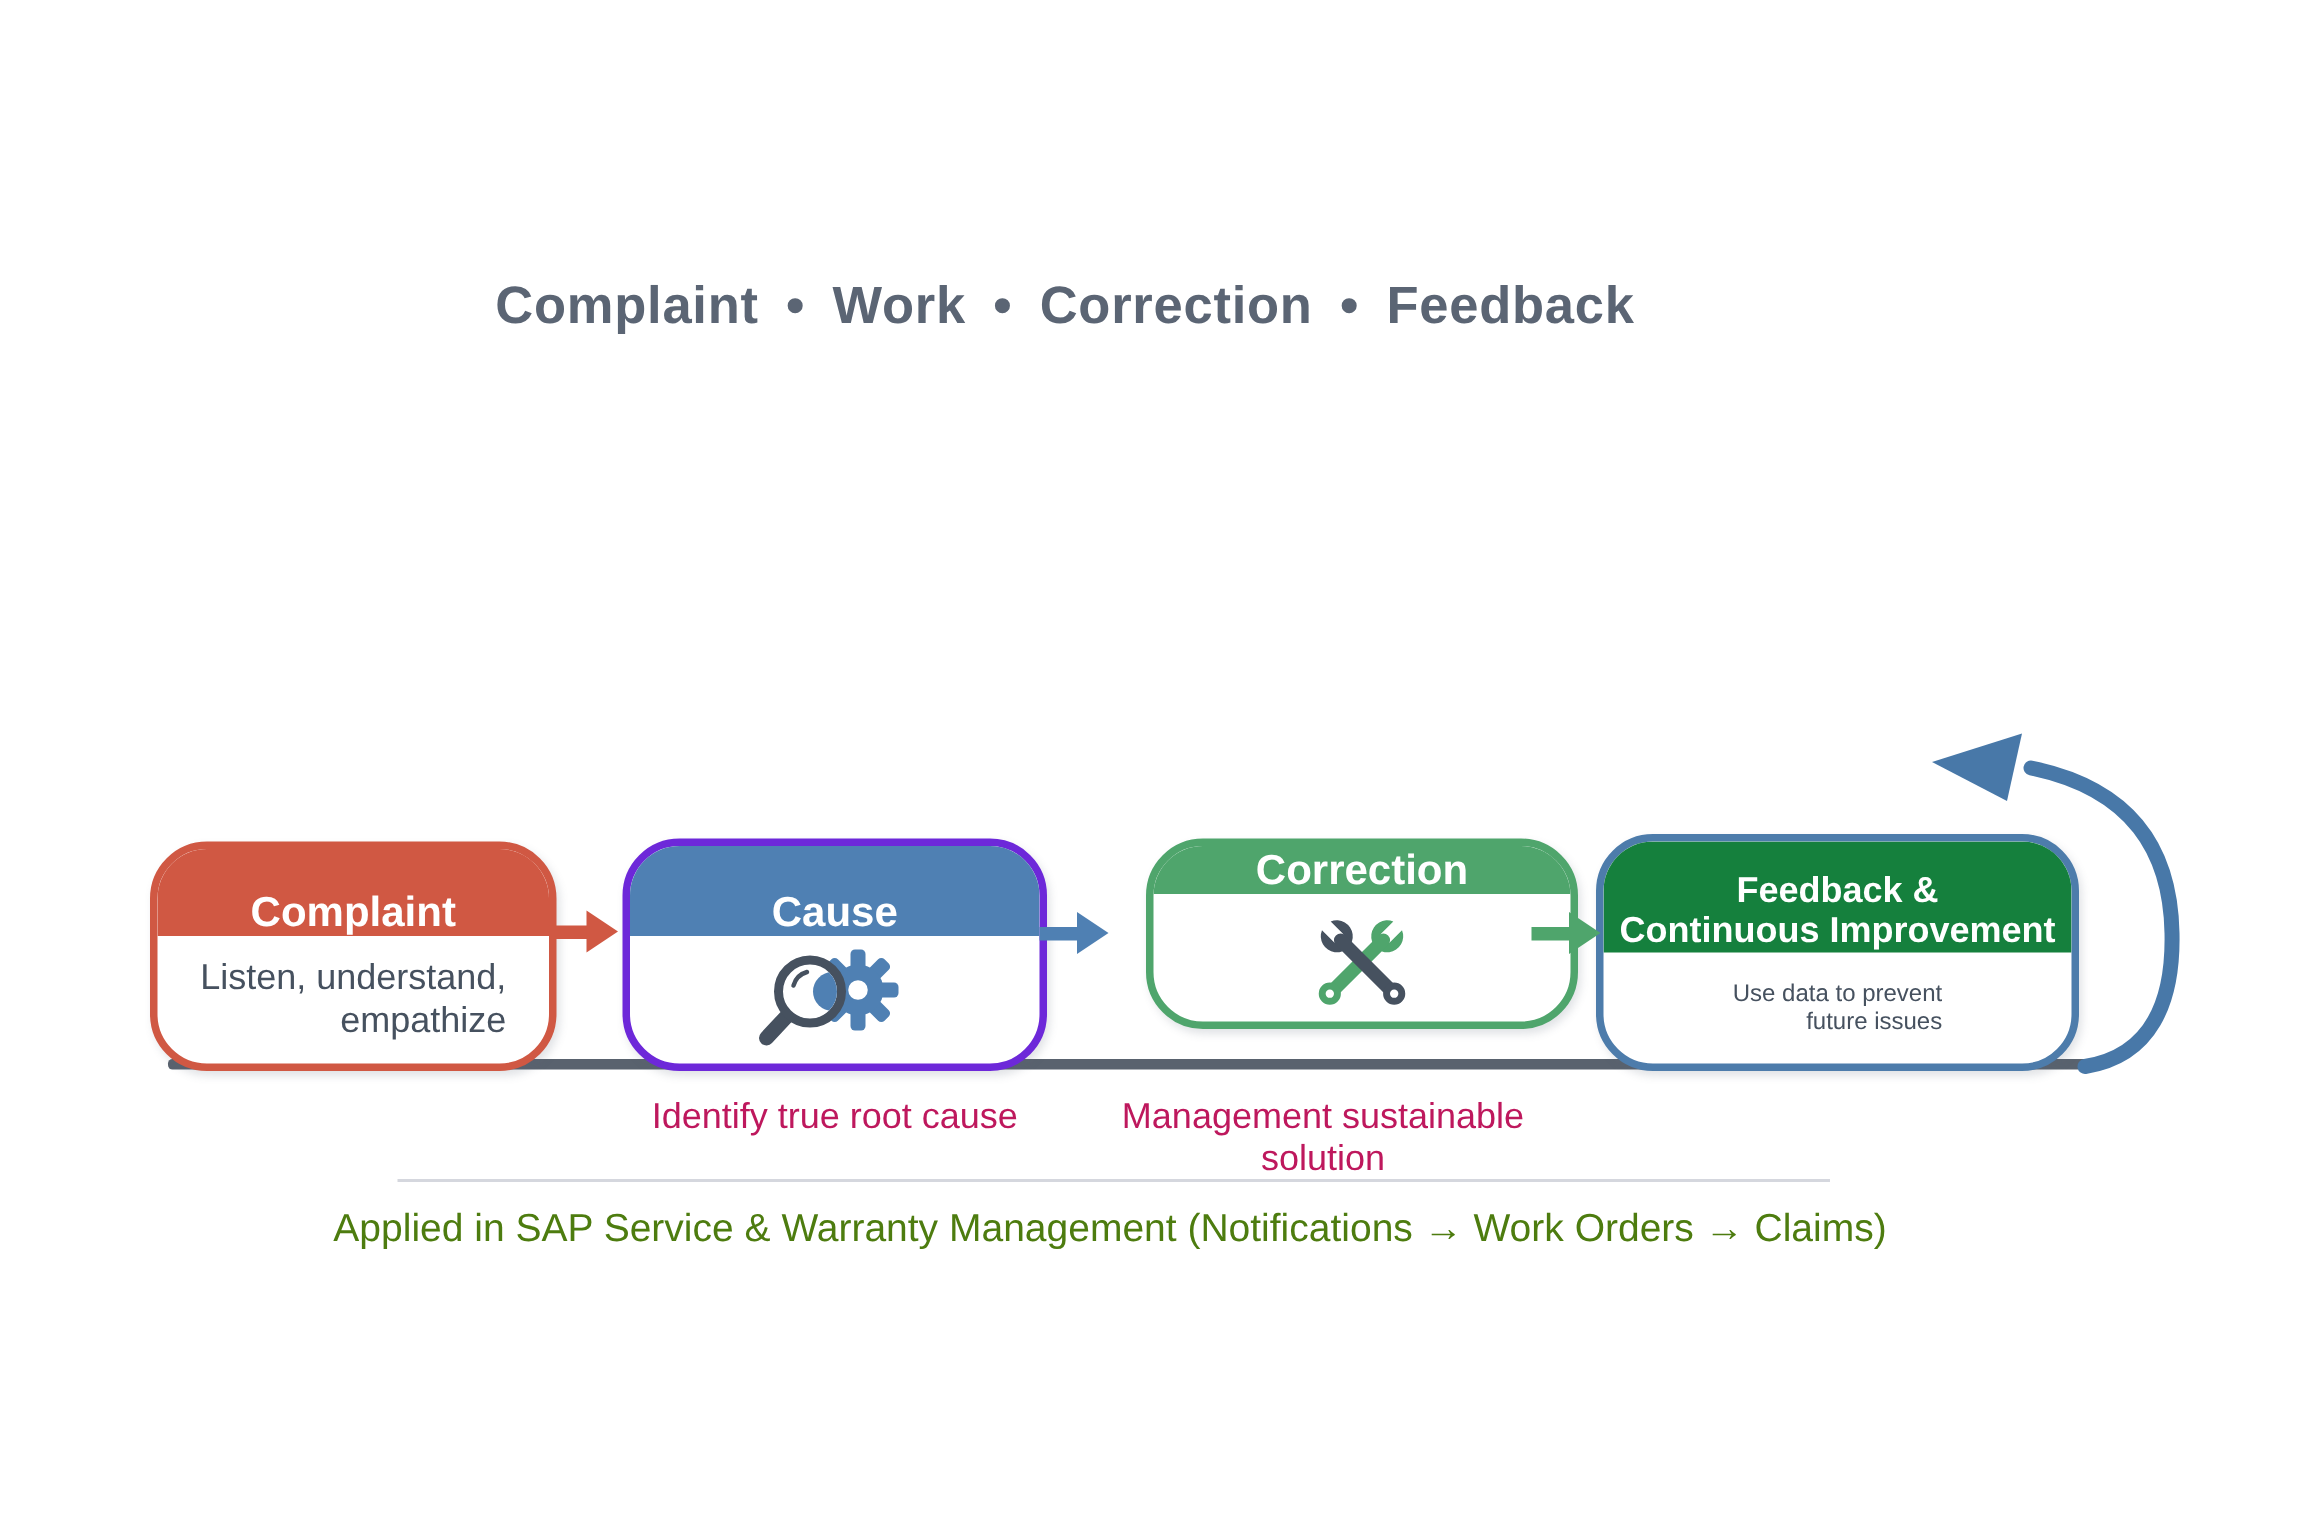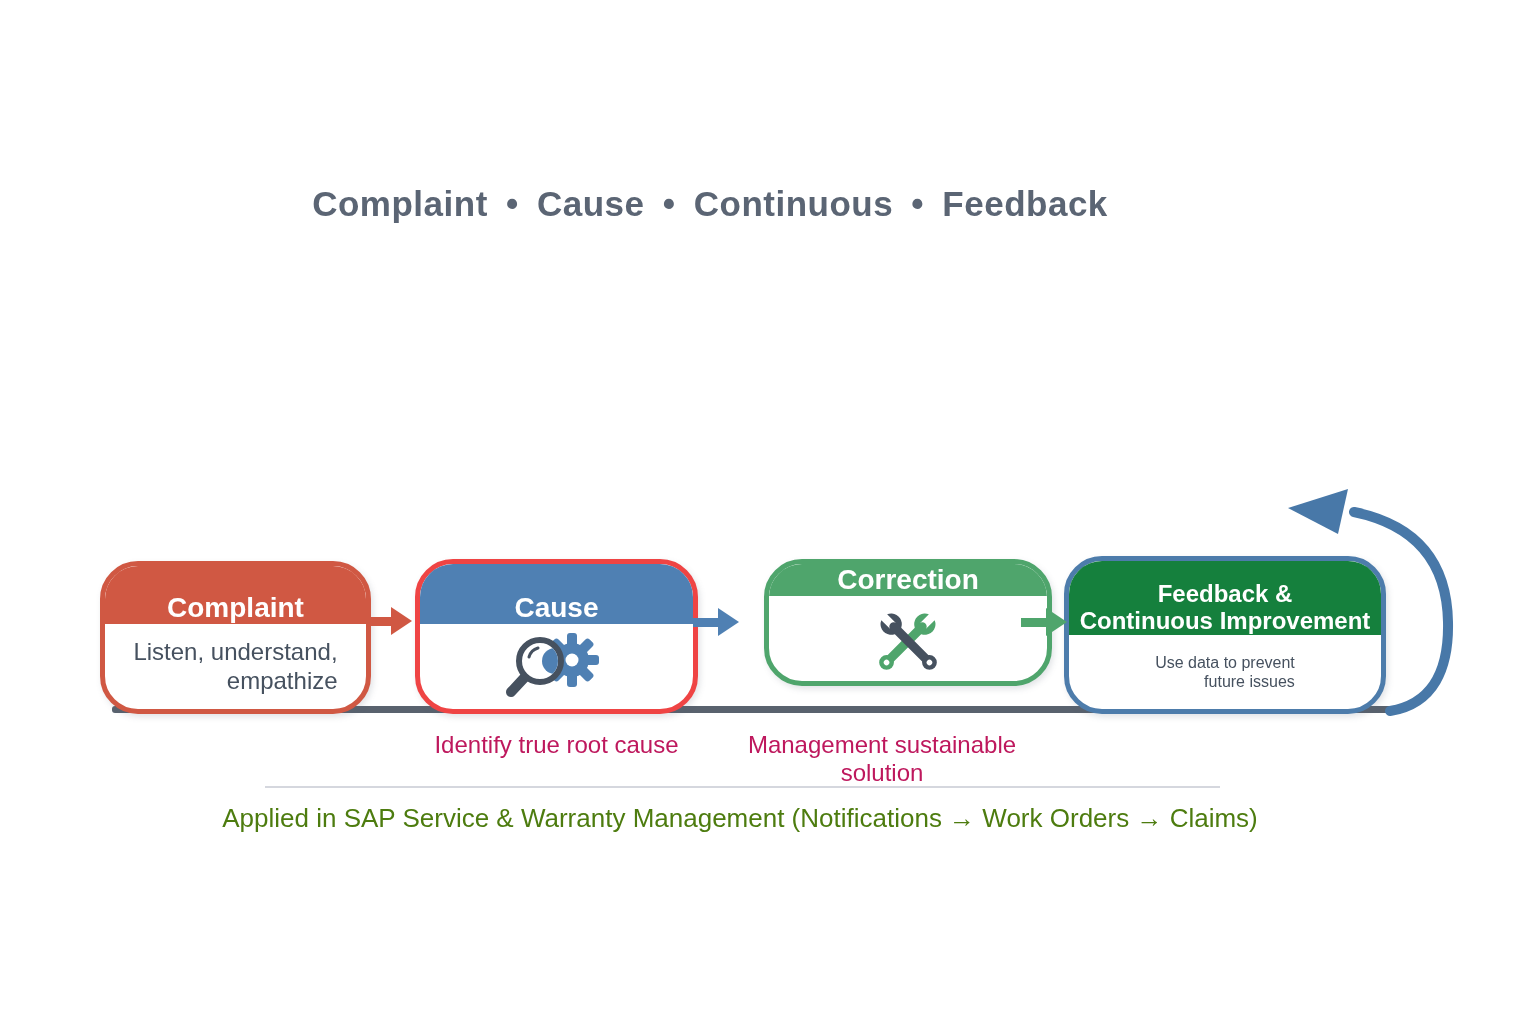--- a/index.html
+++ b/index.html
@@ -29,21 +29,21 @@
     color:#ffffff; font-weight:700; text-align:center; white-space:pre-line;
   }
   .box-body {
     flex:1; display:flex; align-items:center; justify-content:center;
     text-align:right; color:#46515f; font-size:24px; line-height:1.2;
     white-space:pre-line;
   }
 
   #box-complaint  { left:100px;  top:561px; width:271px; height:153px; border:5px solid #d05843; }
   #box-complaint .box-header  { background:#d05843; height:58px; font-size:28px; }
-  #box-cause      { left:415px; top:559px; width:283px; height:155px; border:5px solid #ef4444; }
+  #box-cause      { left:415px; top:559px; width:283px; height:155px; border:5px solid #6d28d9; }
   #box-cause .box-header      { background:#4f80b3; height:60px; font-size:28px; }
   #box-correction { left:764px; top:559px; width:288px; height:127px; border:5px solid #4fa56c; }
   #box-correction .box-header { background:#4fa56c; height:60px; font-size:28px; }
   #box-feedback   { left:1064px; top:556px; width:322px; height:158px; border:5px solid #4d7cab; }
   #box-feedback .box-header   { background:#15803d; height:74px; font-size:24px; line-height:1.15; }
   #box-feedback .box-body     { font-size:16px; }
 
   .flow-arrow { position:absolute; width:48px; height:28px; z-index:3; }
   .flow-arrow .bar  { position:absolute; left:0; top:10px; width:27px; height:9px; }
   .flow-arrow .head { position:absolute; left:25px; top:0; width:0; height:0;
@@ -70,21 +70,21 @@
   .footer-note {
     position:absolute; left:0; top:803px; width:1480px; text-align:center;
     font-size:26px; color:#4d7c0f;
   }
 </style>
 </head>
 <body>
 
 <div class="canvas">
 
-  <h1 class="title">Complaint • Cause • Continuous • Feedback</h1>
+  <h1 class="title">Complaint • Work • Correction • Feedback</h1>
 
   <div class="baseline"></div>
 
   <svg class="loop-svg" width="220" height="260" viewBox="0 0 220 260">
     <path d="M 140 241 C 184 234 199 198 198 152 C 197 98 172 56 104 42" fill="none" stroke="#4878a8" stroke-width="10" stroke-linecap="round"></path>
     <polygon points="38,38 98,19 88,64" fill="#4878a8"></polygon>
   </svg>
 
   <div class="box" id="box-complaint">
     <div class="box-header">

